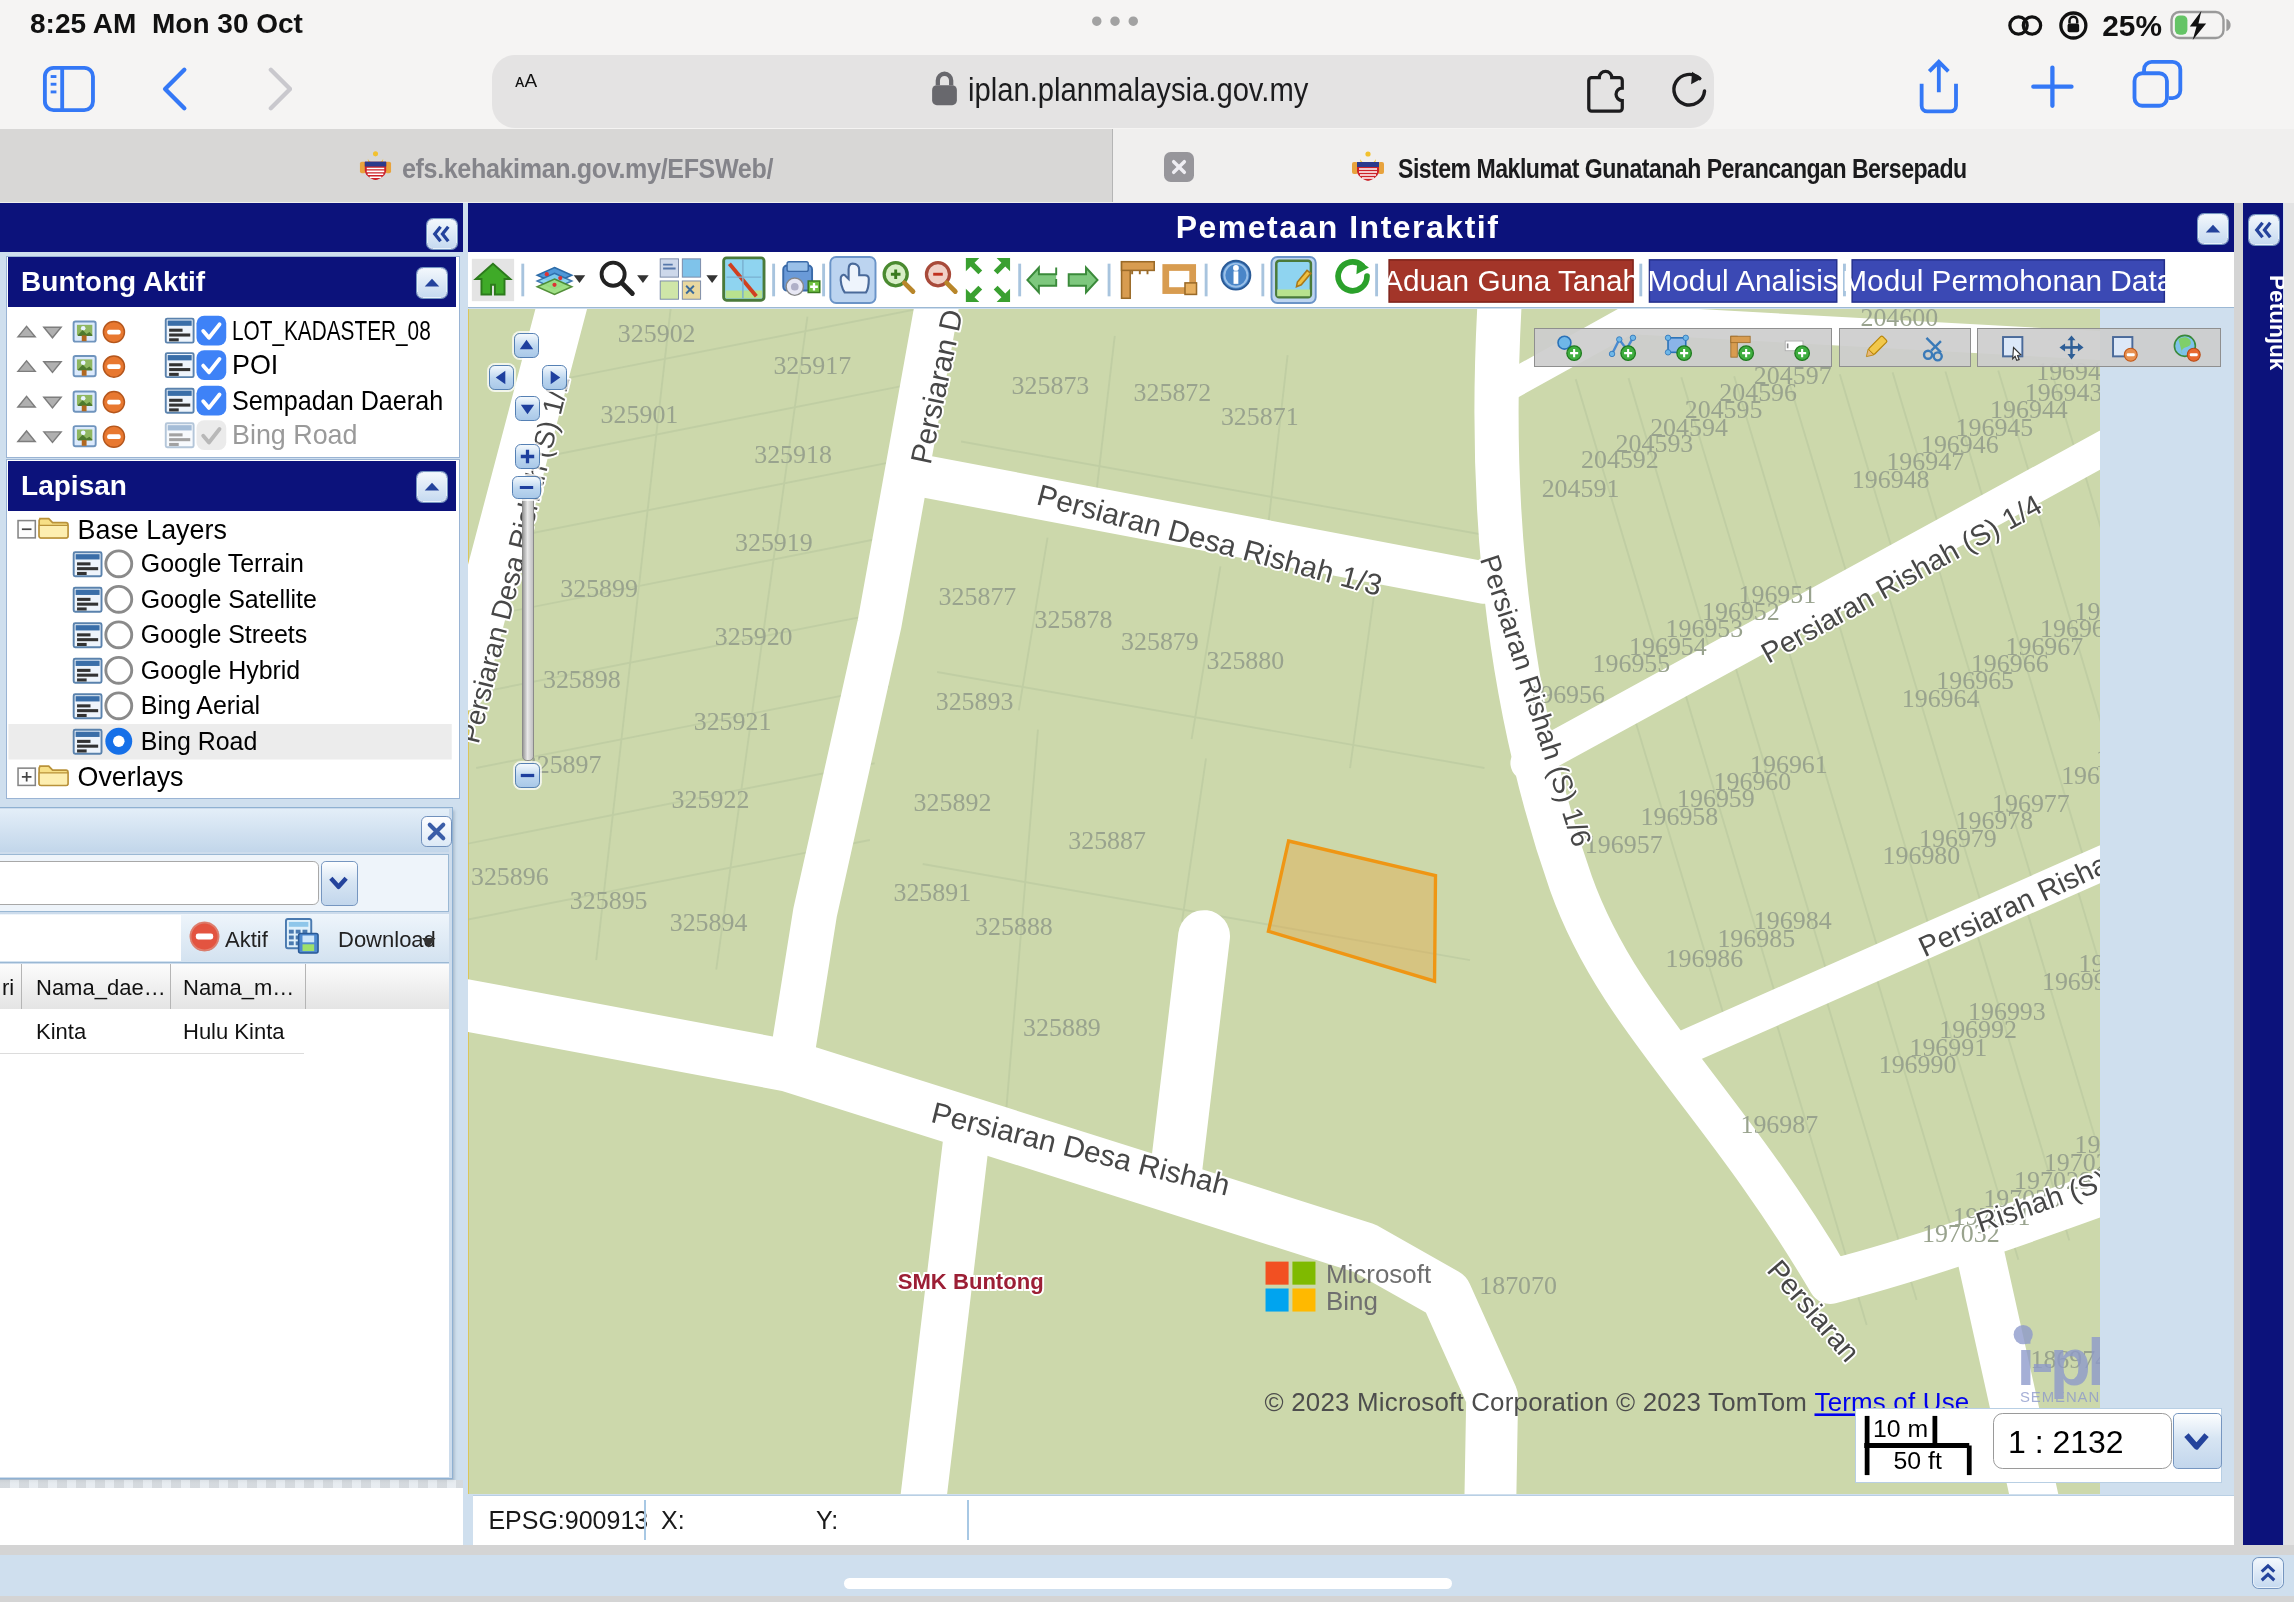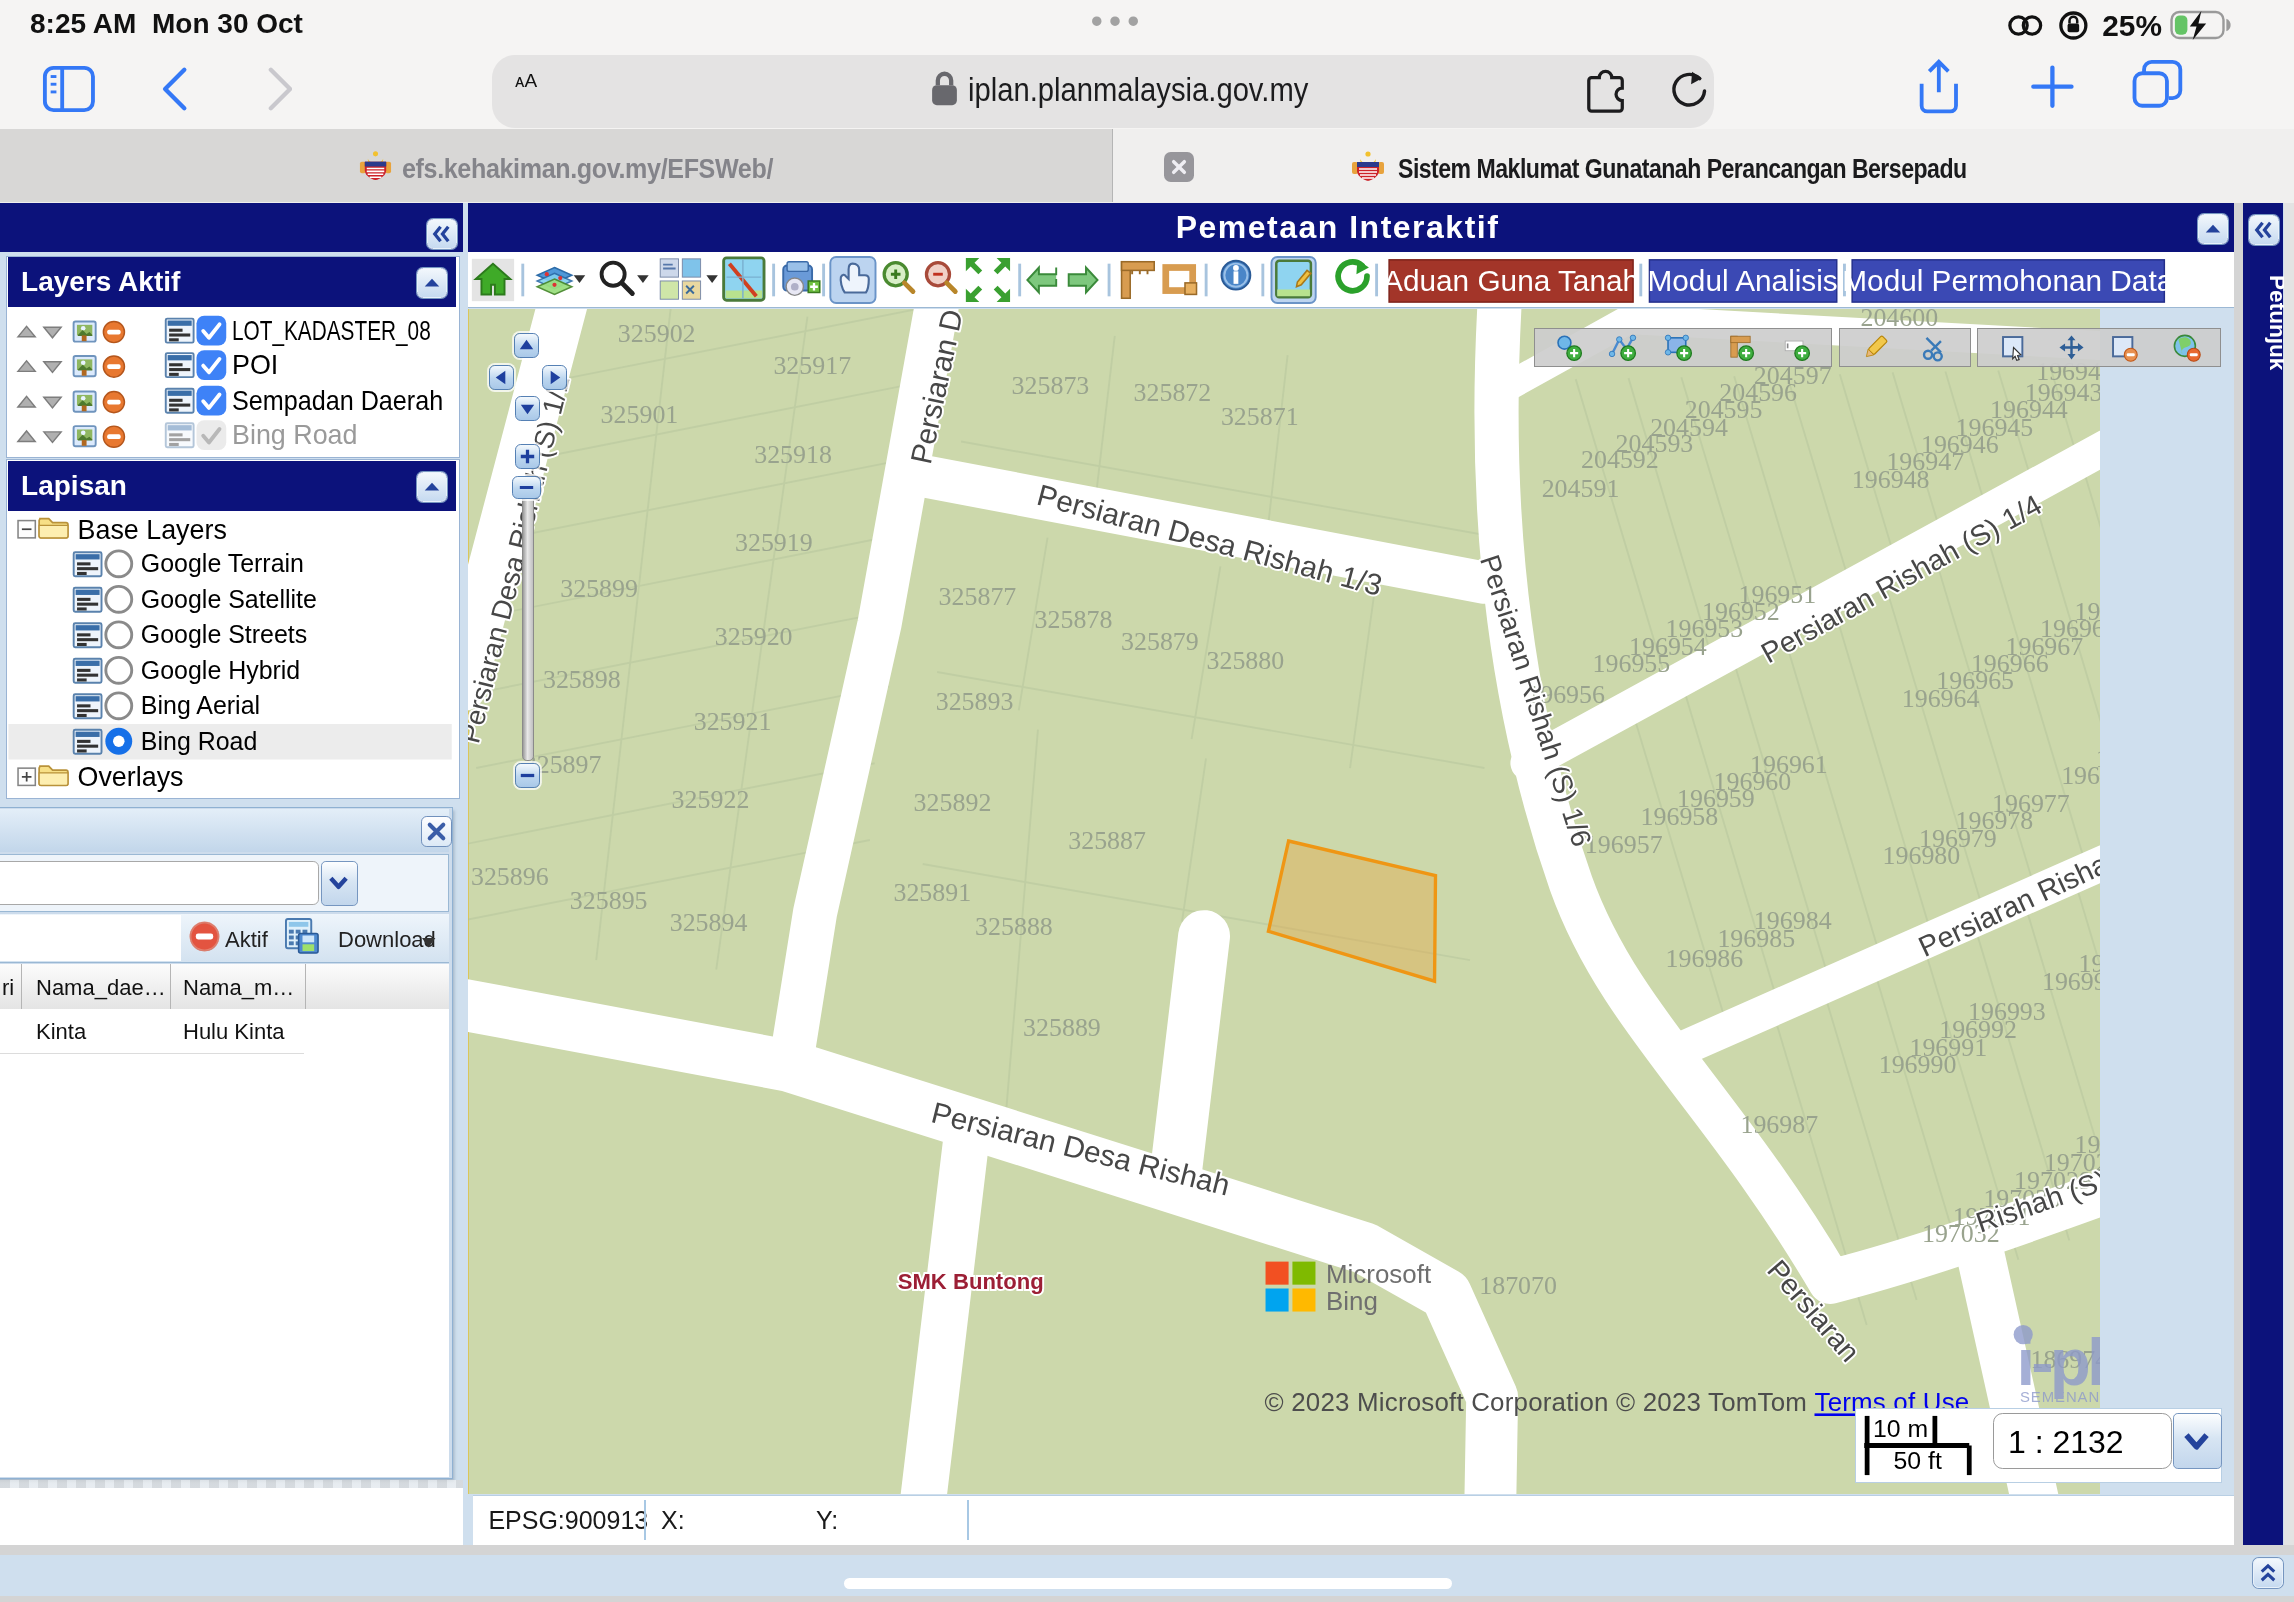--- a/index.html
+++ b/index.html
@@ -128,21 +128,21 @@
   <div class="abs" style="left:1398px;top:154px;font-size:27px;font-weight:bold;color:#1b1b1d;letter-spacing:-0.6px;transform:scaleX(0.855);transform-origin:0 0;white-space:nowrap;">Sistem Maklumat Gunatanah Perancangan Bersepadu</div>
 
   <div class="abs" id="page"></div>
   <div class="abs" id="sidebar"></div>
   <div class="abs navy" style="left:0;top:203px;width:463px;height:49px;"></div>
   <div class="abs panelbtn" style="left:427px;top:219px;"><svg width="28" height="28" viewBox="0 0 29 29">
         <path d="M13 7 L7 14.5 L13 22 M21 7 L15 14.5 L21 22" fill="none" stroke="#24439c" stroke-width="3.4"></path>
       </svg></div>
 
   <div class="abs" style="left:5.8px;top:256px;width:452px;height:200px;background:#fff;border:1.9px solid #9ab4d4;"></div>
-  <div class="abs sideheader" style="top:257px;">Layers Aktif</div>
+  <div class="abs sideheader" style="top:257px;">Buntong Aktif</div>
   <div class="abs panelbtn" style="left:417px;top:268px;"><svg width="28" height="28" viewBox="0 0 29 29">
         <path d="M7 18 L14.5 10 L22 18 z" fill="#24439c"></path>
       </svg></div>
   <div id="lapaktif">
     <svg class="abs" style="left:7.7px;top:309px;" width="448" height="144" viewBox="0 0 466 150">
       <defs>
         <g id="rowicons">
           <path d="M10 29 L19 18 L28 29 z" fill="#b0b0b0" stroke="#7d7d7d" stroke-width="1.5"></path>
           <path d="M37 19 L46 30 L55 19 z" fill="#b0b0b0" stroke="#7d7d7d" stroke-width="1.5"></path>
           <rect x="68" y="13" width="23" height="21" rx="2" fill="#dceafc" stroke="#6f94bd" stroke-width="2"></rect>

